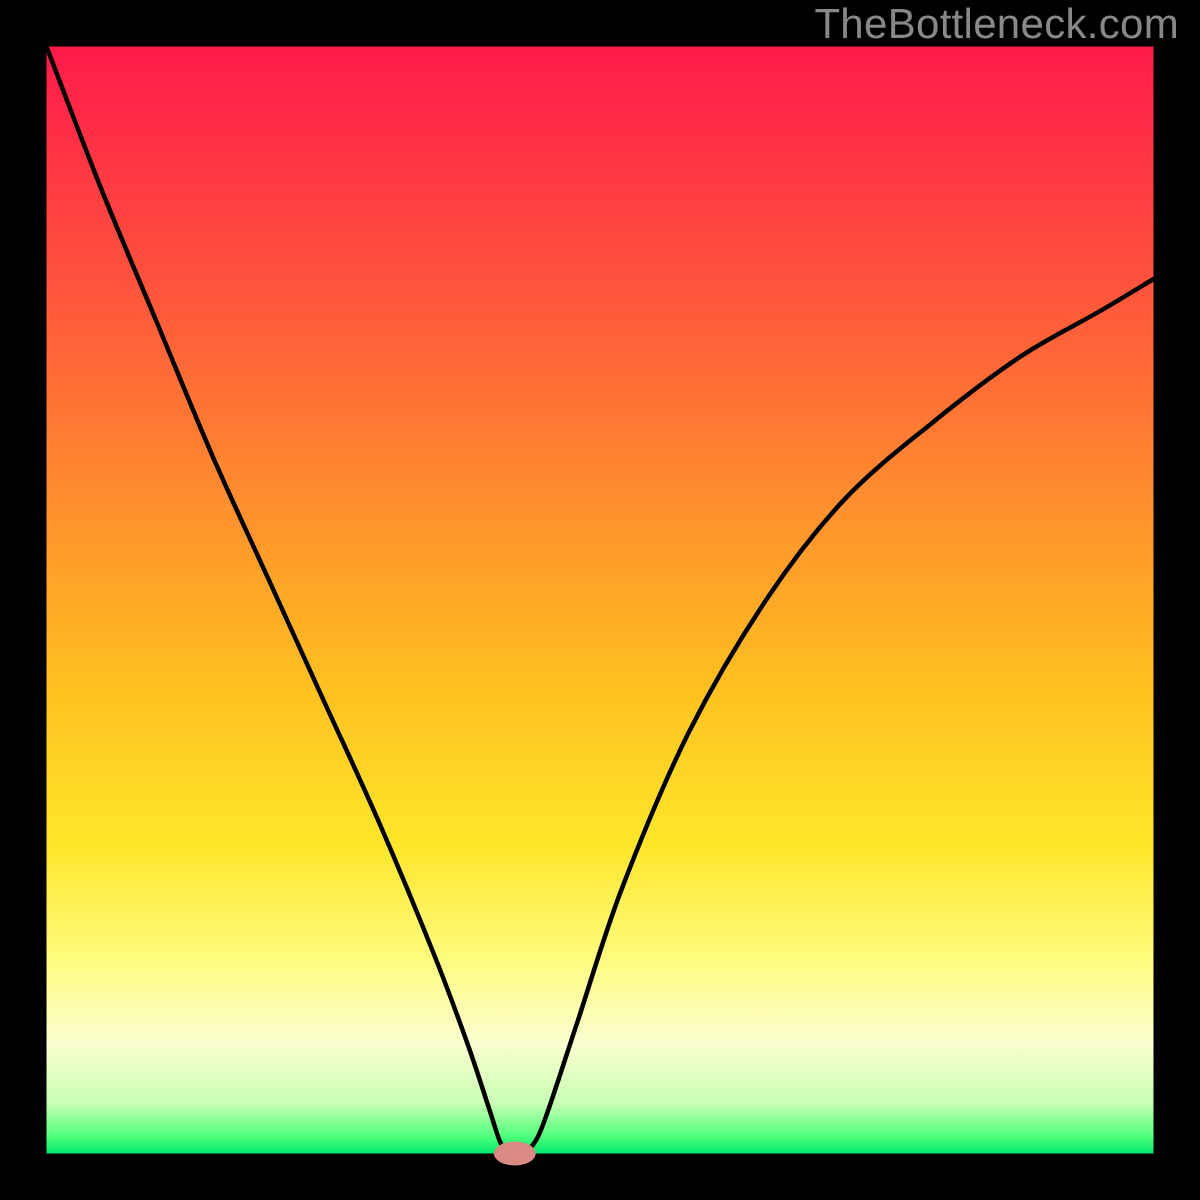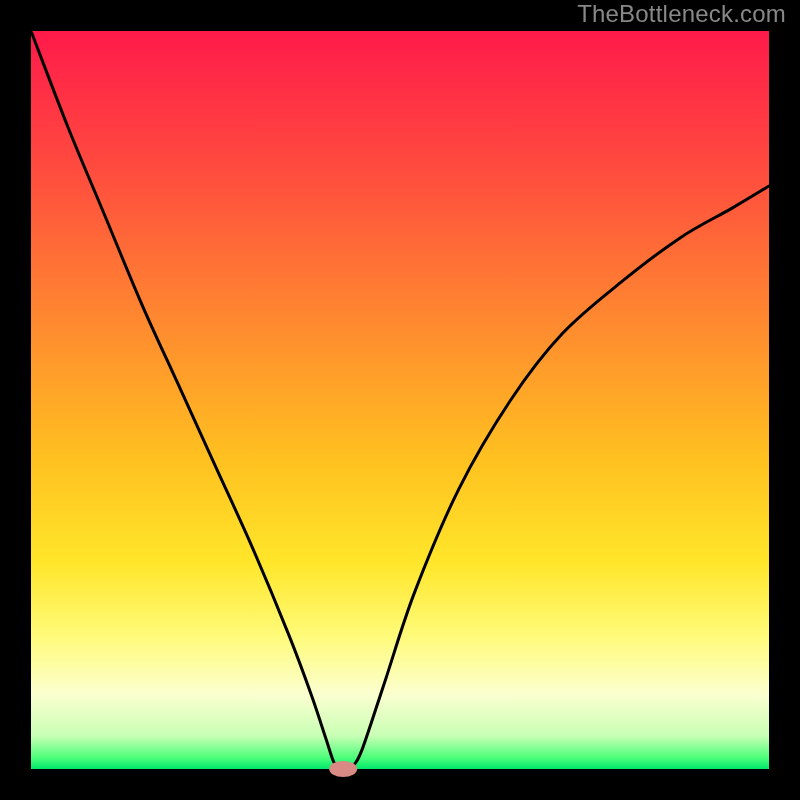--- a/index.html
+++ b/index.html
@@ -16,21 +16,21 @@
     top: 0;
     width: 800px;
     height: 800px;
     background: #000;
   }
   .watermark {
     position: absolute;
     top: 0px;
     right: 14px;
     font-family: Arial, Helvetica, sans-serif;
-    font-size: 24px;
+    font-size: 28px;
     font-weight: 500;
     color: #888;
     letter-spacing: 0.2px;
     z-index: 10;
   }
   svg {
     position: absolute;
     left: 0;
     top: 0;
   }

